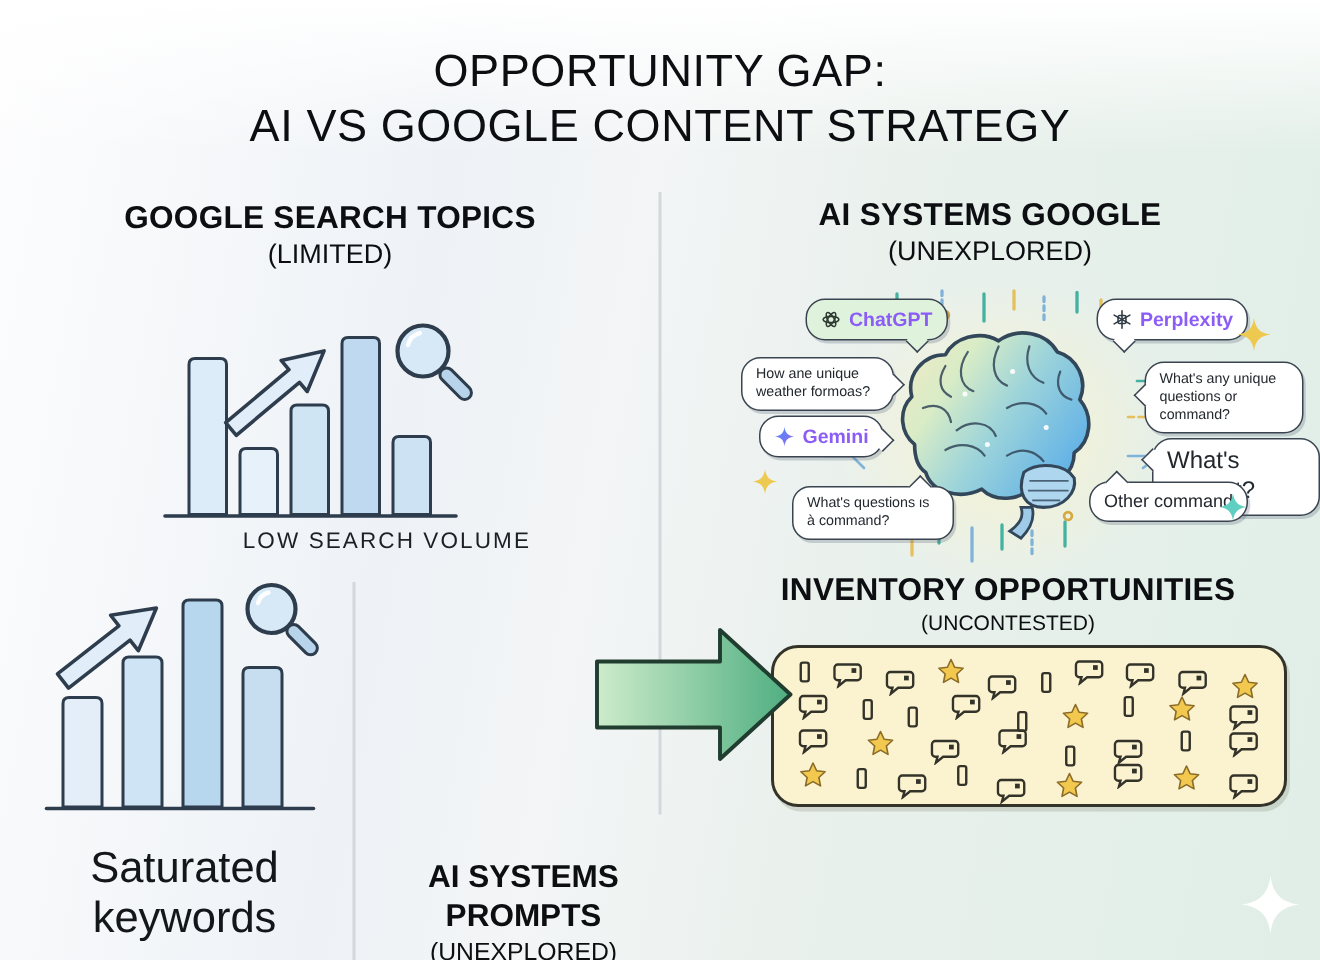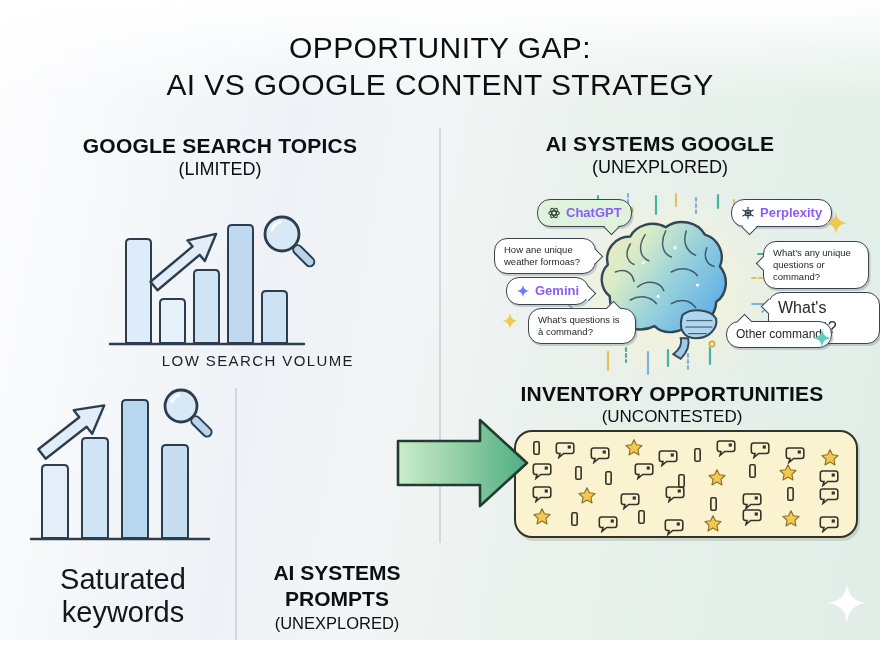--- a/index.html
+++ b/index.html
@@ -12,21 +12,21 @@
     color:var(--ink,#0c0e11);
   }
   .abs{position:absolute;}
   .ctr{text-align:center;}
   
   .title{top:30px;left:0;width:100%;font-size:30px;font-weight:normal;line-height:1.22;letter-spacing:.4px;}
   .sec-h{font-size:21px;font-weight:bold;line-height:1.25;letter-spacing:.2px;}
   .sec-sub{font-size:18px;font-weight:normal;line-height:1.2;}
   .caption{font-size:15px;letter-spacing:1.4px;color:#1c2025;}
   .big-left{top:563px;left:14px;width:218px;font-size:29px;line-height:1.15;color:#14171a;}
-  .mid-label{top:560px;left:238px;width:198px;}
+  .mid-label{top:572px;left:238px;width:198px;padding-left:12px;}
   .mid-label .b{font-size:21px;font-weight:bold;line-height:1.25;}
   .mid-label .s{font-size:16.5px;margin-top:1px;}
   .inventory{top:552px;left:490px;width:380px;font-size:40px;font-weight:bold;line-height:1.08;letter-spacing:-.5px;}
   
   .vline{width:1.6px;background:var(--divider,#d2d8dc);}
   
   .bub{position:absolute;display:flex;align-items:center;gap:5px;background:#fff;
        border:1.6px solid var(--bubble_border,#3a4450);border-radius:13px;padding:5px 9px;
        box-shadow:1.5px 2px 0 rgba(80,92,110,.25);}
   .bub.green{background:var(--chatgpt_bg,#dff2dc);}
@@ -220,21 +220,21 @@
               <stop offset="1" stop-color="#9168f0"></stop>
             </linearGradient>
           </defs>
         <path d="M12,1 C13,8 16,11 23,12 C16,13 13,16 12,23 C11,16 8,13 1,12 C8,11 11,8 12,1 Z" fill="url(#gemG)"></path>
       </svg>
       </span>
     <span class="btext lg">Gemini</span>
     <span class="tail tail-r" style="top:10px;"></span>
   </div>
 
-  <div class="bub" style="left:528px;top:308px;width:88px;">
+  <div class="bub" style="left:528px;top:324px;width:88px;border-radius:12px;">
     <span class="btext">What's questions is à command?</span>
     <span class="tail tail-t" style="right:16px;"></span>
   </div>
 
   <div class="bub" style="left:731px;top:199px;">
     <span class="blogo">
       <svg width="14" height="14" viewBox="0 0 24 24" fill="none" stroke="#2f3a44" stroke-width="1.8" stroke-linecap="round">
         <line x1="12" y1="2" x2="12" y2="22"></line>
           <line x1="3" y1="7" x2="21" y2="17"></line>
           <line x1="21" y1="7" x2="3" y2="17"></line>
@@ -268,21 +268,21 @@
     </svg>
   <svg class="abs" style="left:812px;top:328px;" width="20" height="20" viewBox="0 0 24 24">
     <path d="M12,1 C13,8 16,11 23,12 C16,13 13,16 12,23 C11,16 8,13 1,12 C8,11 11,8 12,1 Z" fill="var(--sparkle_teal,#5ecfc0)"></path>
     </svg>
   <svg class="abs" style="left:826px;top:582px;" width="42" height="42" viewBox="0 0 24 24">
     <path d="M12,1 C13,8 16,11 23,12 C16,13 13,16 12,23 C11,16 8,13 1,12 C8,11 11,8 12,1 Z" fill="#ffffff" opacity=".95"></path>
     </svg>
 
   <div class="abs ctr" style="top:381px;left:490px;width:364px;">
     <div class="sec-h">INVENTORY OPPORTUNITIES</div>
-    <div class="sec-sub" style="font-size:17px;">(UNCONTESTED)</div>
+    <div class="sec-sub" style="font-size:14px;">(UNCONTESTED)</div>
   </div>
 
   <div id="cbox" class="abs cbox">
       <div class="crow">
         <span class="icn">
           <svg width="9" height="16" viewBox="0 0 10 18">
             <rect x="2" y="2" width="6" height="14" rx="1.6" fill="none" stroke="#33332a" stroke-width="1.8"></rect>
           </svg>
         </span>
         <span class="icn">

